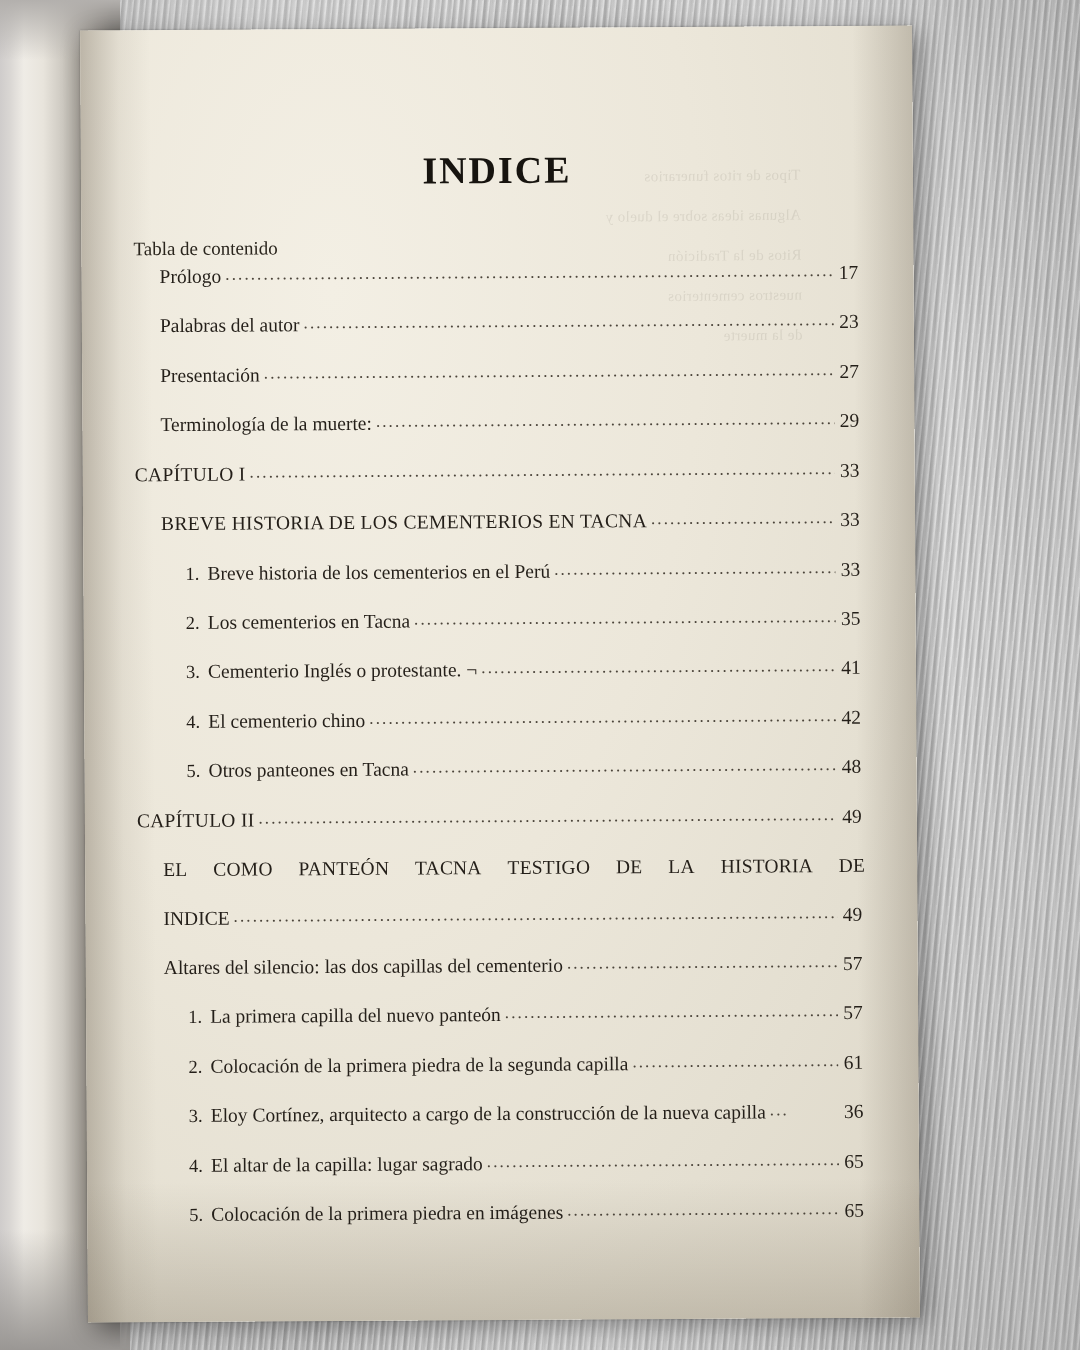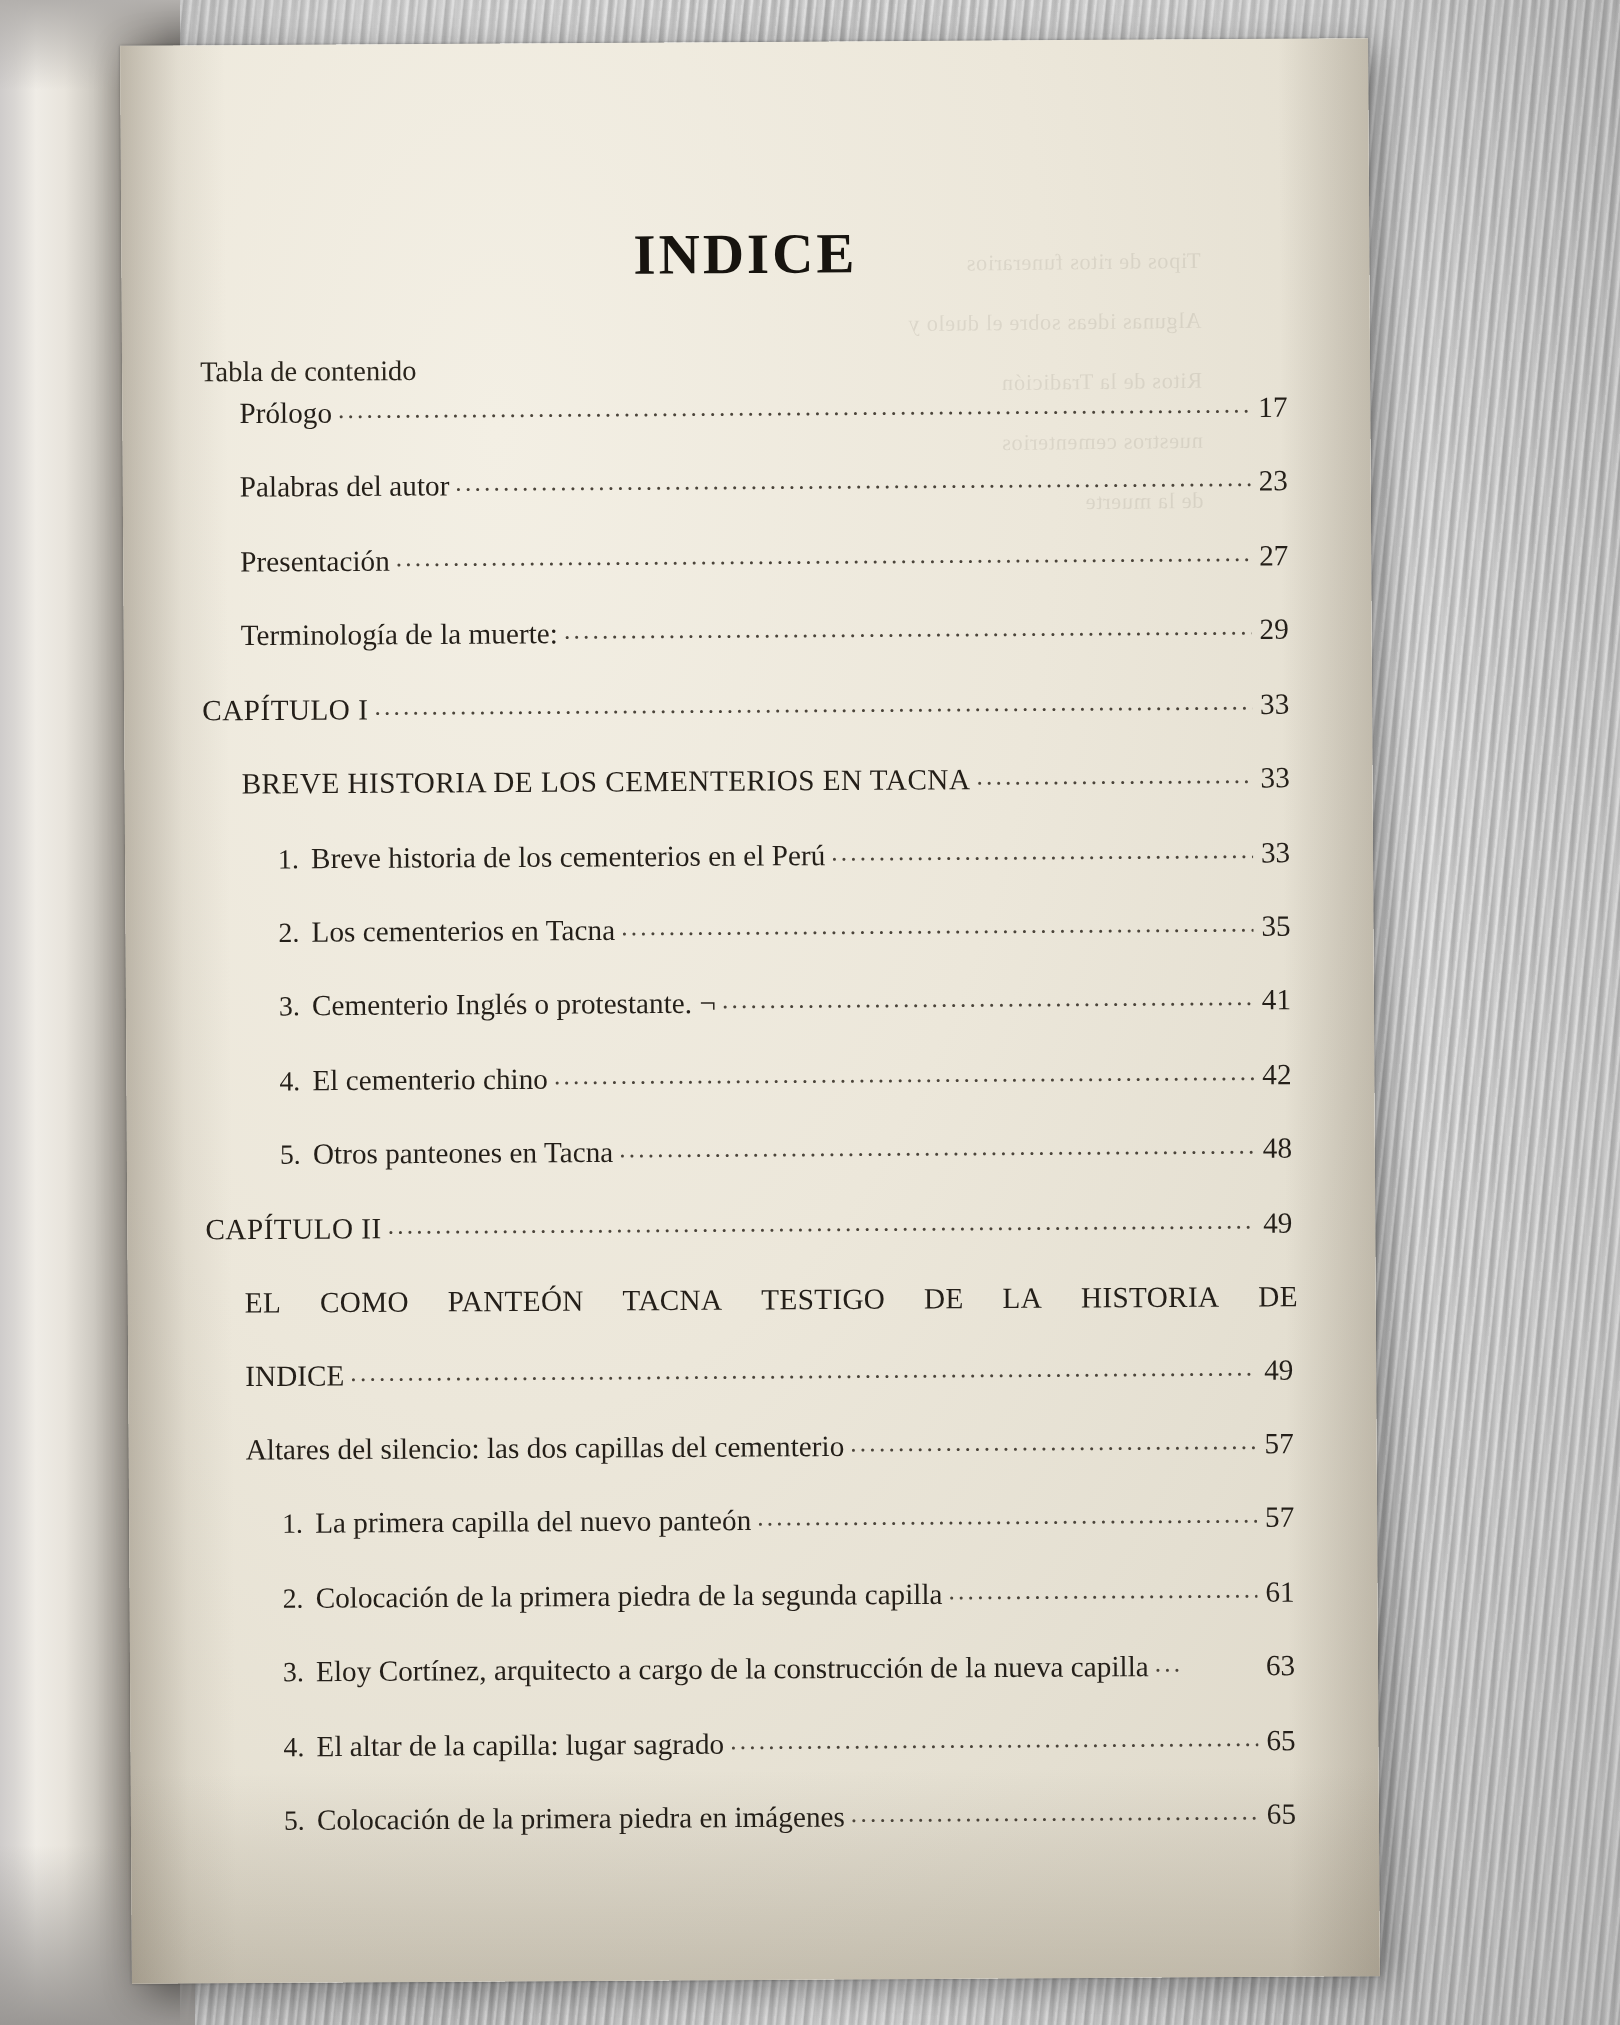--- a/index.html
+++ b/index.html
@@ -339,21 +339,21 @@
         <span class="num">2.</span>
         <span class="label">Colocación de la primera piedra de  la segunda capilla</span>
         <span class="dots">................................................................................................................</span>
         <span class="pg">61</span>
       </div>
 
       <div class="row indent2">
         <span class="num">3.</span>
         <span class="label">Eloy Cortínez, arquitecto a cargo de la construcción de la nueva capilla</span>
         <span class="dots">...</span>
-        <span class="pg">63</span>
+        <span class="pg">36</span>
       </div>
 
       <div class="row indent2">
         <span class="num">4.</span>
         <span class="label">El altar de la capilla:  lugar sagrado</span>
         <span class="dots">................................................................................................................</span>
         <span class="pg">65</span>
       </div>
 
       <div class="row indent2">

